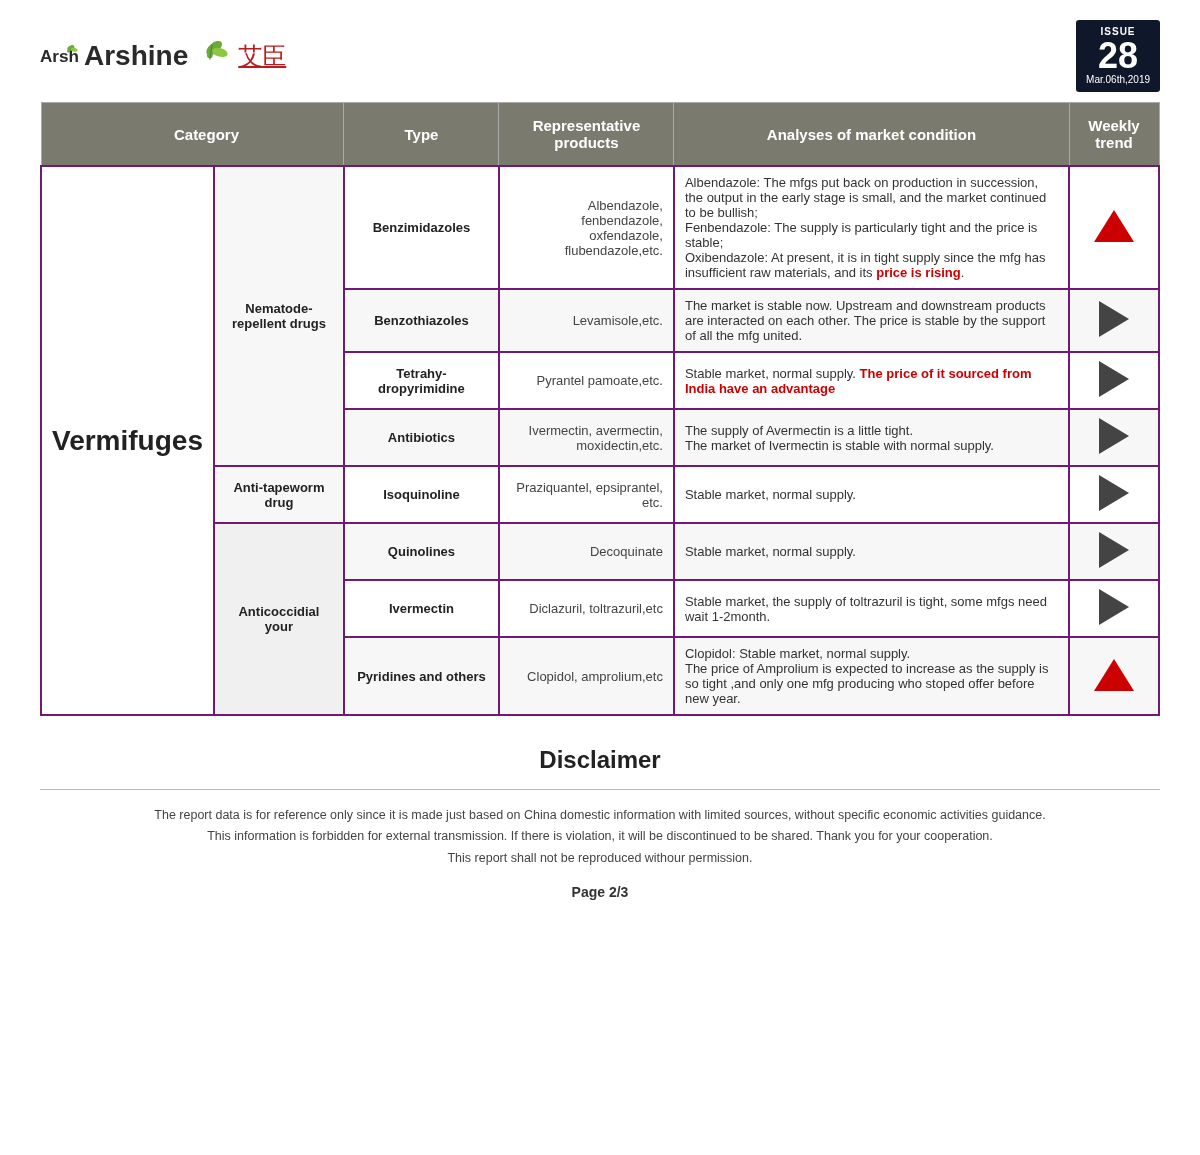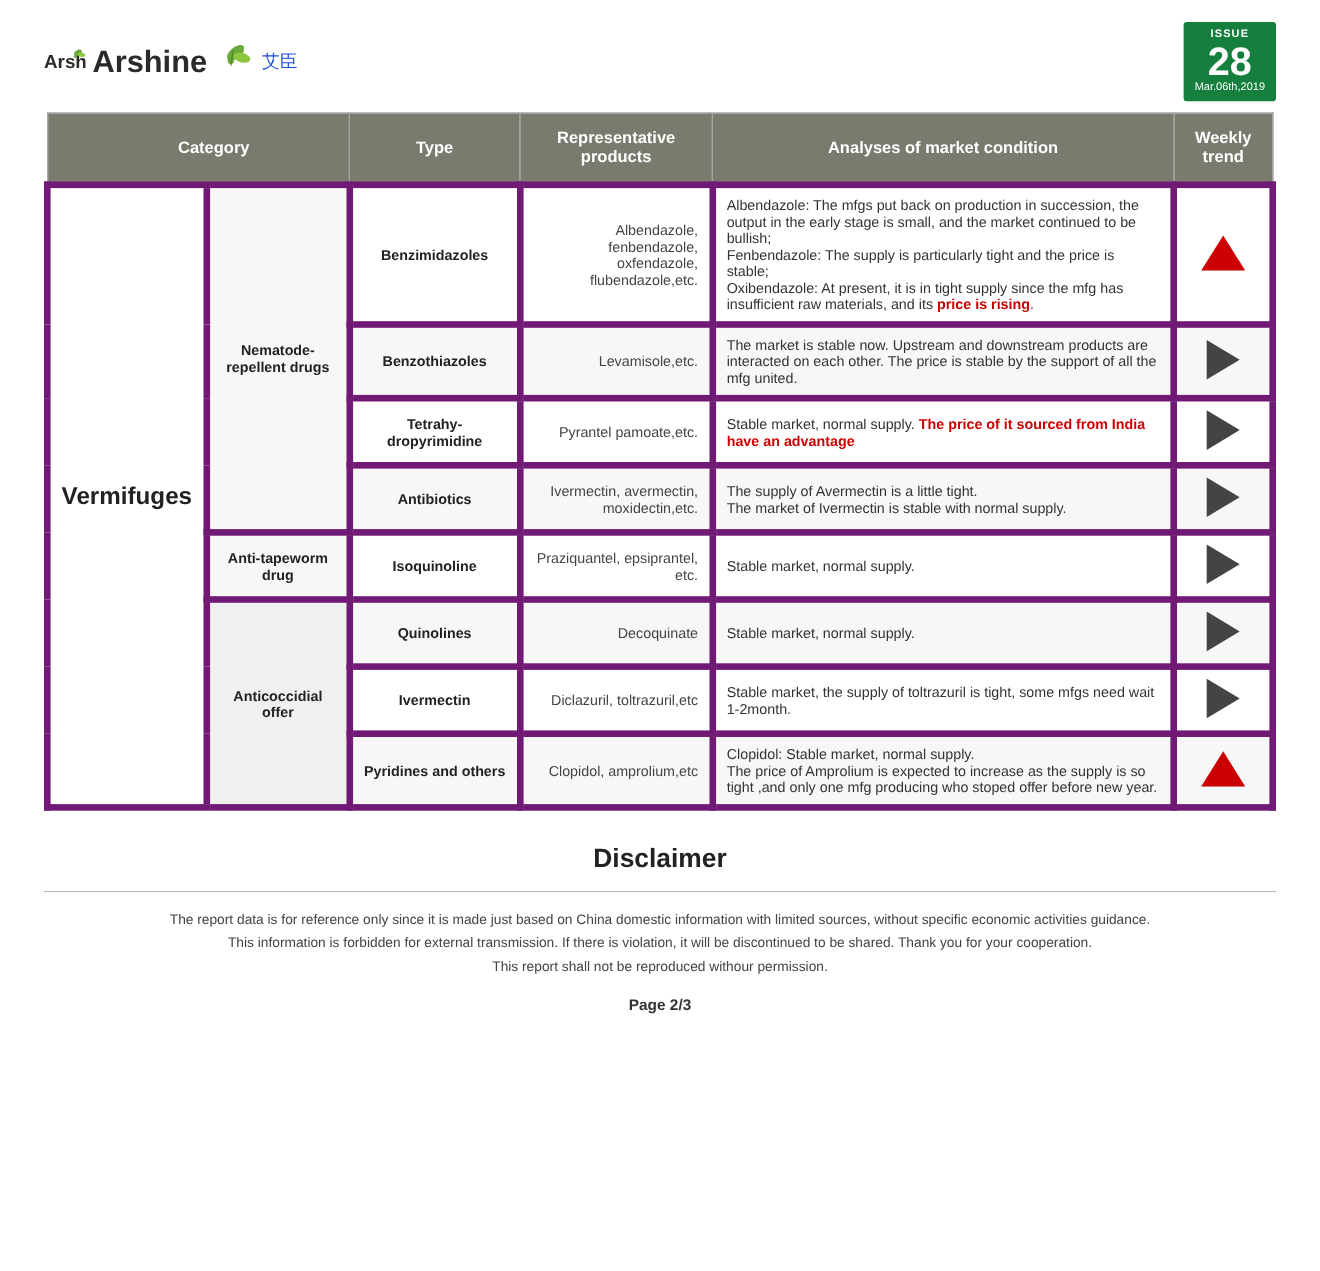--- a/index.html
+++ b/index.html
@@ -26,21 +26,21 @@
       display: flex;
       align-items: center;
       gap: 6px;
     }
     .logo-icon {
       display: inline-block;
       width: 38px;
       height: 38px;
     }
     .issue-badge {
-      background: #15803d;
+      background: #0f172a;
       color: #fff;
       padding: 6px 10px;
       text-align: center;
       border-radius: 3px;
       line-height: 1.2;
     }
     .issue-badge .issue-label {
       font-size: 10px;
       font-weight: bold;
       letter-spacing: 1px;
@@ -78,21 +78,21 @@
     .report-table th {
       background: #7a7a6e;
       color: #fff;
       font-size: 15px;
       font-weight: bold;
       text-align: center;
       padding: 14px 8px;
       border: 1px solid #aaa;
     }
     .report-table td {
-      border: 6px solid #701a75;
+      border: 2px solid #701a75;
       padding: 8px 10px;
       vertical-align: middle;
       font-size: 13px;
     }
     .col-category {
       width: 120px;
       text-align: center;
       font-size: 22px;
       font-weight: bold;
       color: #222;
@@ -194,21 +194,21 @@
         <circle cx="60" cy="15" r="3" fill="#6aaa3a"></circle>
       </svg>
       <span style="font-size:28px;font-weight:bold;color:#2a2a2a;">Arshine</span>
 
       <svg width="36" height="36" viewBox="0 0 50 50">
         <ellipse cx="28" cy="14" rx="13" ry="7" fill="#6aaa3a" transform="rotate(-40 28 14)"></ellipse>
         <ellipse cx="36" cy="20" rx="11" ry="6" fill="#8dc63f" transform="rotate(15 36 20)"></ellipse>
         <circle cx="22" cy="24" r="4" fill="#6aaa3a"></circle>
         <line x1="25" y1="10" x2="22" y2="30" stroke="#4a8a2a" stroke-width="1.5"></line>
       </svg>
-      <span style="font-size:16px;color:#1d4ed8;margin-left:2px;">艾臣</span>
+      <span style="font-size:24px;color:#b91c1c;margin-left:2px;text-decoration:underline;">艾臣</span>
     </div>
     <div class="issue-badge">
       <div class="issue-label">ISSUE</div>
       <div class="issue-number">28</div>
       <div class="issue-date">Mar.06th,2019</div>
     </div>
   </div>
 
 
   <table class="report-table">
@@ -217,21 +217,21 @@
         <th colspan="2" style="width:250px;padding-left:36px;">Category</th>
         <th style="width:155px;">Type</th>
         <th style="width:175px;">Representative products</th>
         <th>Analyses of market condition</th>
         <th style="width:90px;">Weekly trend</th>
       </tr>
     </thead>
     <tbody>
 
       <tr class="row-white">
-        <td class="col-category" rowspan="8" style="font-size:22px;font-weight:bold;border-right:1px solid #bbb;writing-mode:horizontal-tb;background:#fff;">Vermifuges</td>
+        <td class="col-category" rowspan="8" style="font-size:28px;font-weight:bold;border-right:1px solid #bbb;writing-mode:horizontal-tb;background:#fff;">Vermifuges</td>
         <td class="col-sub-category" rowspan="4" style="background:#f7f7f7;">Nematode-repellent drugs</td>
         <td class="col-type">Benzimidazoles</td>
         <td class="col-rep">Albendazole, fenbendazole, oxfendazole, flubendazole,etc.</td>
         <td class="col-analysis">
           Albendazole: The mfgs put back on production in succession, the output in the early stage is small, and the market continued to be bullish;<br>
           Fenbendazole: The supply is particularly tight and the price is stable;<br>
           Oxibendazole: At present, it is in tight supply since the mfg has insufficient raw materials, and its <span class="text-red">price is rising</span>.
         </td>
         <td class="col-trend">
           <span class="arrow-up"></span>
@@ -269,21 +269,21 @@
         <td class="col-sub-category" style="background:#f7f7f7;">Anti-tapeworm drug</td>
         <td class="col-type">Isoquinoline</td>
         <td class="col-rep">Praziquantel, epsiprantel, etc.</td>
         <td class="col-analysis">Stable market, normal supply.</td>
         <td class="col-trend">
           <span class="arrow-right"></span>
         </td>
       </tr>
 
       <tr class="row-alt">
-        <td class="col-sub-category" rowspan="3" style="background:#f0f0f0;">Anticoccidial offer</td>
+        <td class="col-sub-category" rowspan="3" style="background:#f0f0f0;">Anticoccidial your</td>
         <td class="col-type">Quinolines</td>
         <td class="col-rep">Decoquinate</td>
         <td class="col-analysis">Stable market, normal supply.</td>
         <td class="col-trend">
           <span class="arrow-right"></span>
         </td>
       </tr>
 
       <tr class="row-white">
         <td class="col-type">Ivermectin</td>

